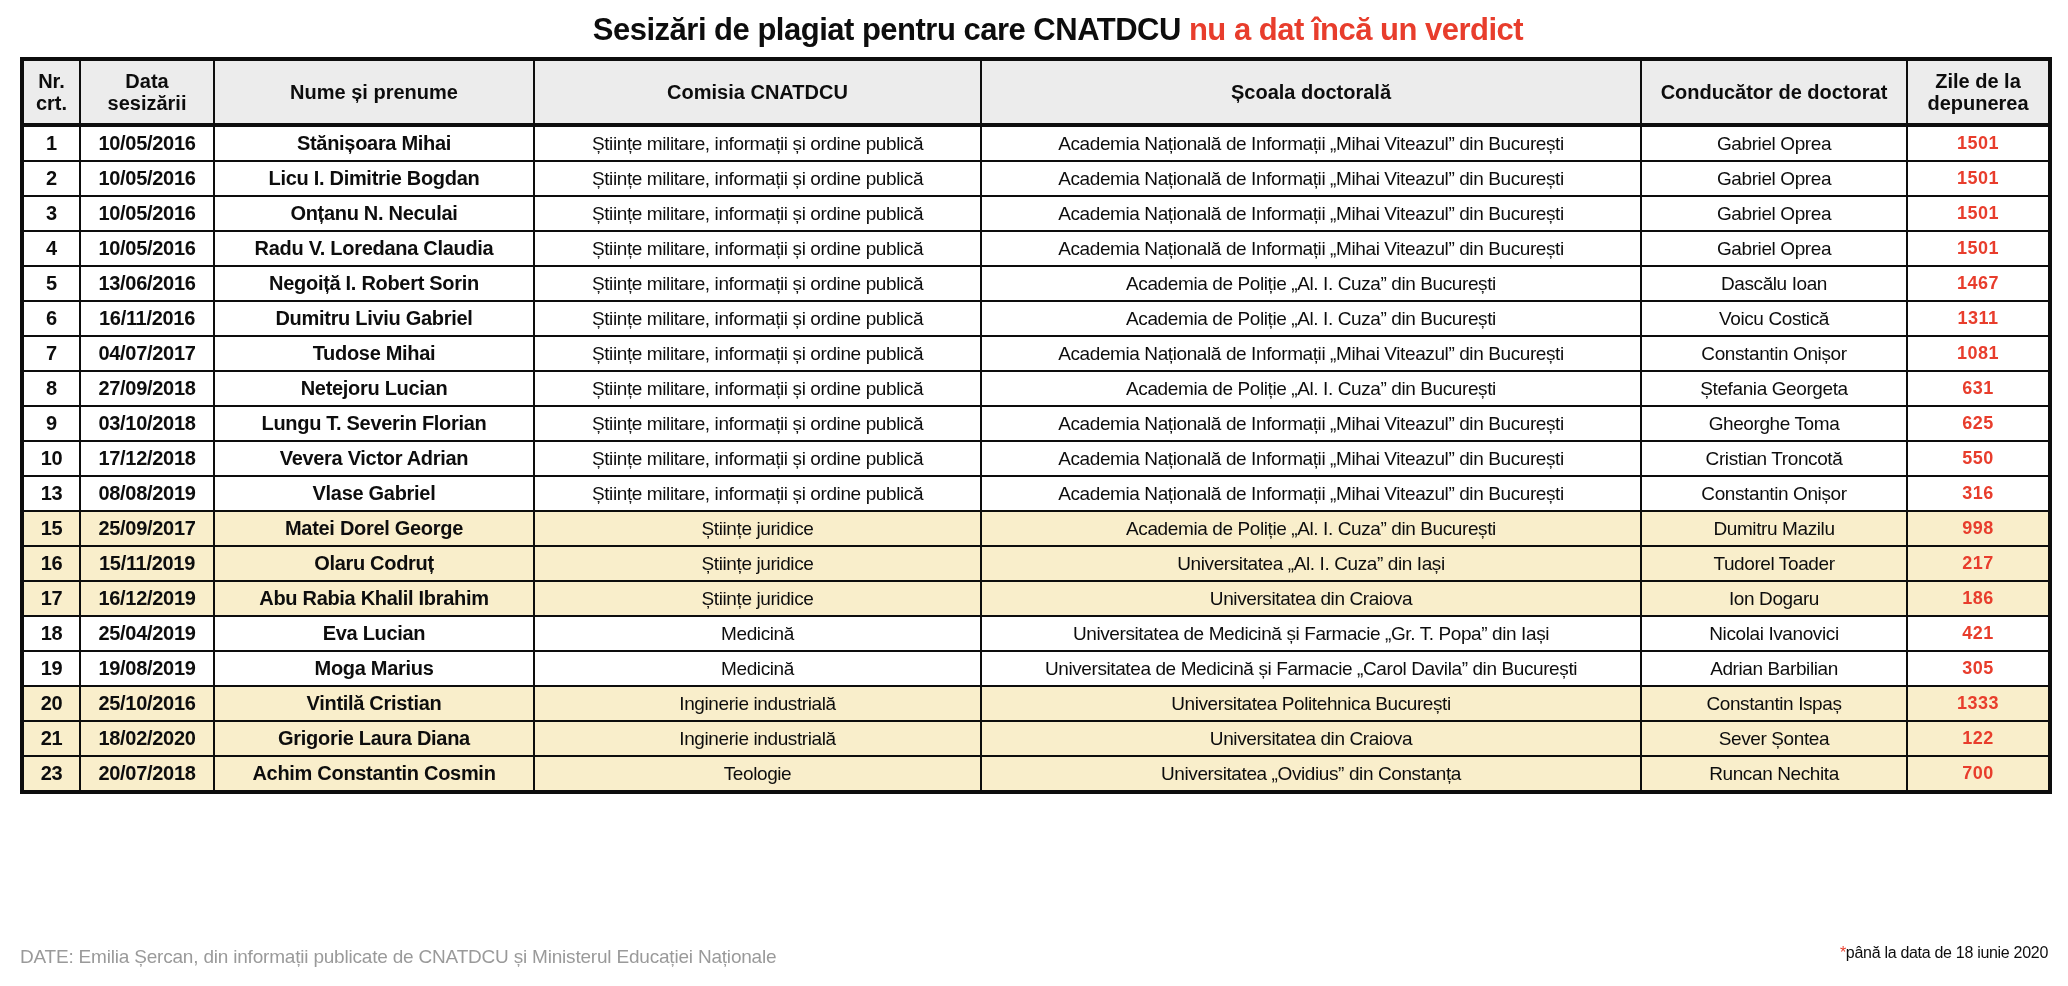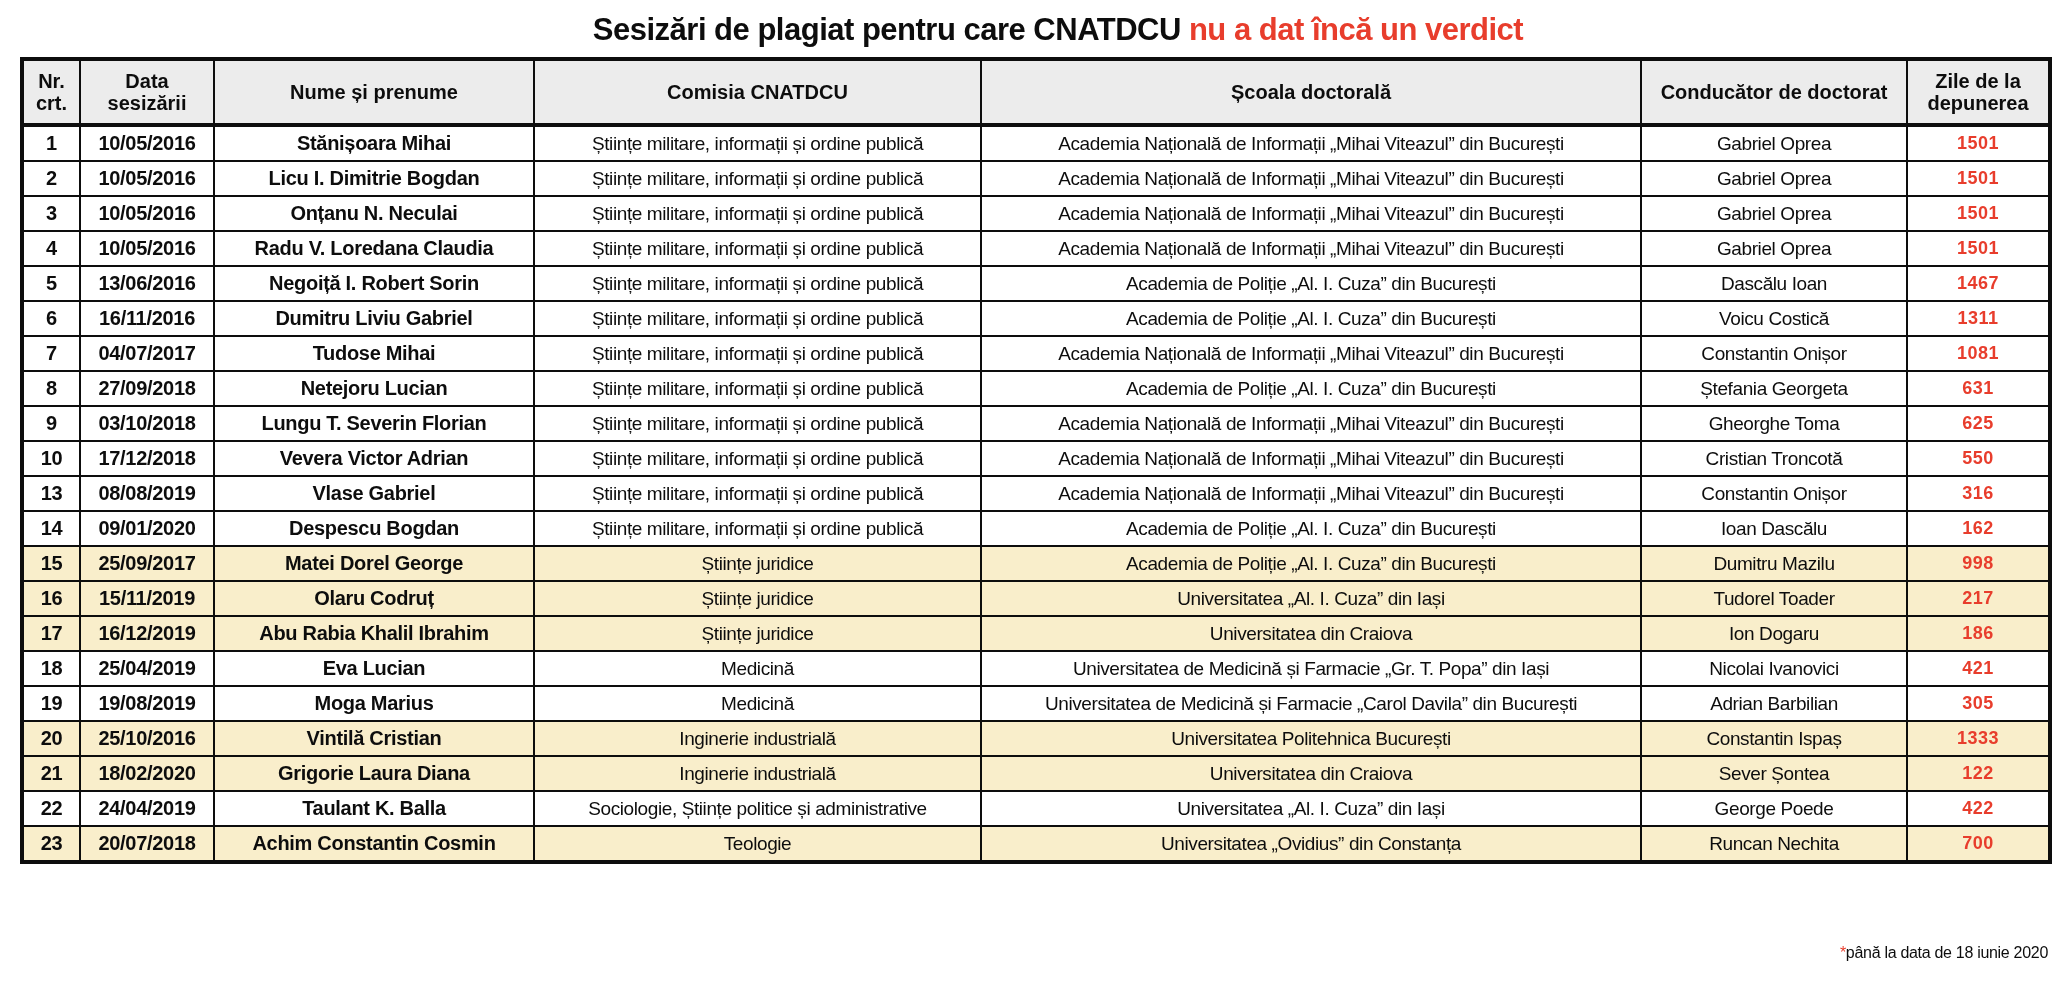--- a/index.html
+++ b/index.html
@@ -199,29 +199,20 @@
         </tr>
         <tr>
           <td class="c0">13</td>
           <td class="c1">08/08/2019</td>
           <td class="c2">Vlase Gabriel</td>
           <td class="c3">Științe militare, informații și ordine publică</td>
           <td class="c4">Academia Națională de Informații „Mihai Viteazul” din București</td>
           <td class="c5">Constantin Onișor</td>
           <td class="c6">316</td>
         </tr>
-        <tr>
-          <td class="c0">14</td>
-          <td class="c1">09/01/2020</td>
-          <td class="c2">Despescu Bogdan</td>
-          <td class="c3">Științe militare, informații și ordine publică</td>
-          <td class="c4">Academia de Poliție „Al. I. Cuza” din București</td>
-          <td class="c5">Ioan Dascălu</td>
-          <td class="c6">162</td>
-        </tr>
         <tr class="hl">
           <td class="c0">15</td>
           <td class="c1">25/09/2017</td>
           <td class="c2">Matei Dorel George</td>
           <td class="c3">Științe juridice</td>
           <td class="c4">Academia de Poliție „Al. I. Cuza” din București</td>
           <td class="c5">Dumitru Mazilu</td>
           <td class="c6">998</td>
         </tr>
         <tr class="hl">
@@ -271,37 +262,29 @@
         </tr>
         <tr class="hl">
           <td class="c0">21</td>
           <td class="c1">18/02/2020</td>
           <td class="c2">Grigorie Laura Diana</td>
           <td class="c3">Inginerie industrială</td>
           <td class="c4">Universitatea din Craiova</td>
           <td class="c5">Sever Șontea</td>
           <td class="c6">122</td>
         </tr>
-        <tr>
-          <td class="c0">22</td>
-          <td class="c1">24/04/2019</td>
-          <td class="c2">Taulant K. Balla</td>
-          <td class="c3">Sociologie, Științe politice și administrative</td>
-          <td class="c4">Universitatea „Al. I. Cuza” din Iași</td>
-          <td class="c5">George Poede</td>
-          <td class="c6">422</td>
-        </tr>
         <tr class="hl">
           <td class="c0">23</td>
           <td class="c1">20/07/2018</td>
           <td class="c2">Achim Constantin Cosmin</td>
           <td class="c3">Teologie</td>
           <td class="c4">Universitatea „Ovidius” din Constanța</td>
           <td class="c5">Runcan Nechita</td>
           <td class="c6">700</td>
         </tr>
       </tbody>
   </table>
 
+  <div class="footer-left">DATE: Emilia Șercan, din informații publicate de CNATDCU și Ministerul Educației Naționale</div>
 
   <div class="footer-right"><span class="ast">*</span><span>până la data de 18 iunie 2020</span></div>
 
 </div>
 
 </body></html>

